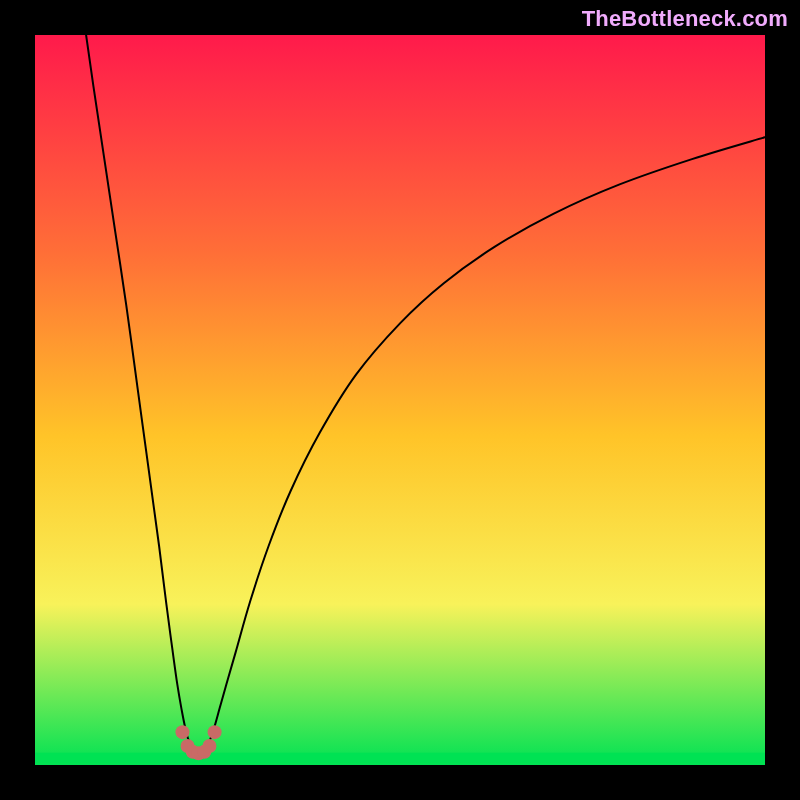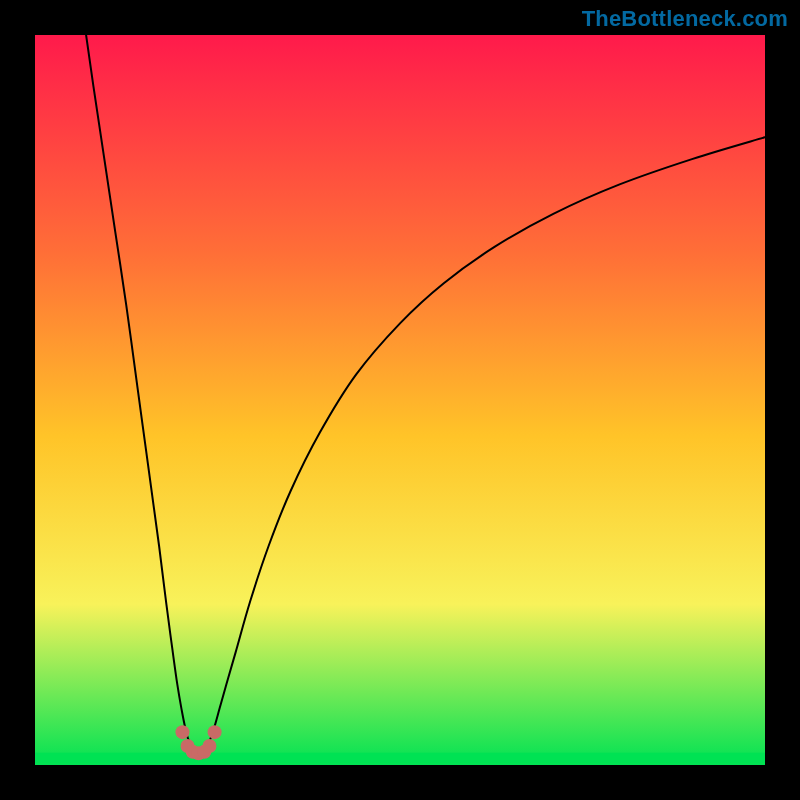--- a/index.html
+++ b/index.html
@@ -26,21 +26,21 @@
     height: 730px;
     overflow: hidden;
   }
   .watermark {
     position: absolute;
     top: 6px;
     right: 12px;
     font-family: Arial, Helvetica, sans-serif;
     font-size: 22px;
     font-weight: 600;
-    color: #0369a1;
+    color: #f0abfc;
     letter-spacing: 0.2px;
   }
 </style>
 </head>
 <body>
 
 <div class="frame">
   <div class="watermark">TheBottleneck.com</div>
   <div class="plot">
     <svg id="chart-svg" width="730" height="730" viewBox="0 0 730 730" preserveAspectRatio="none">

